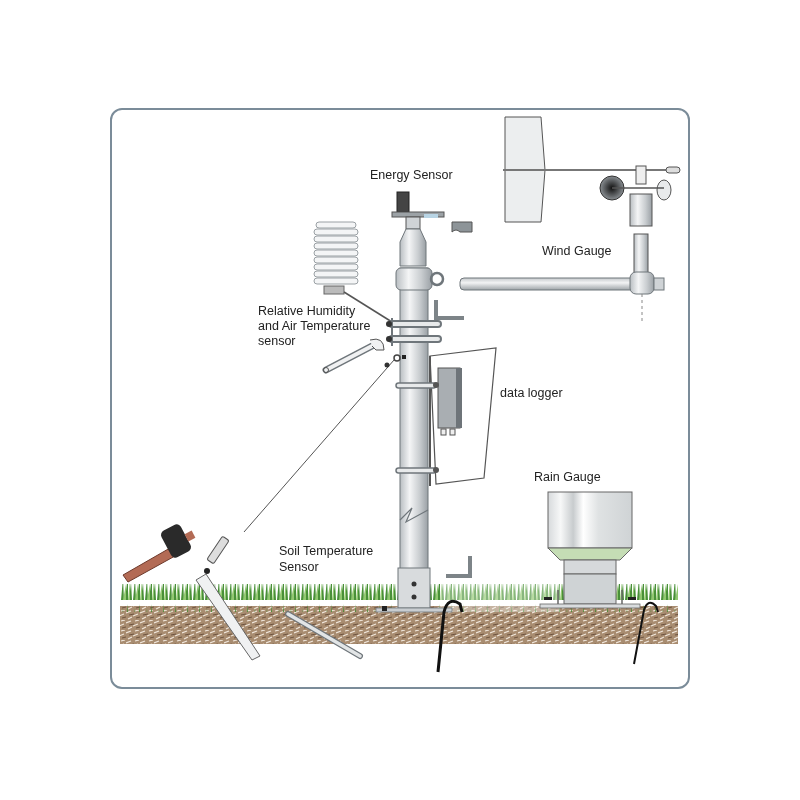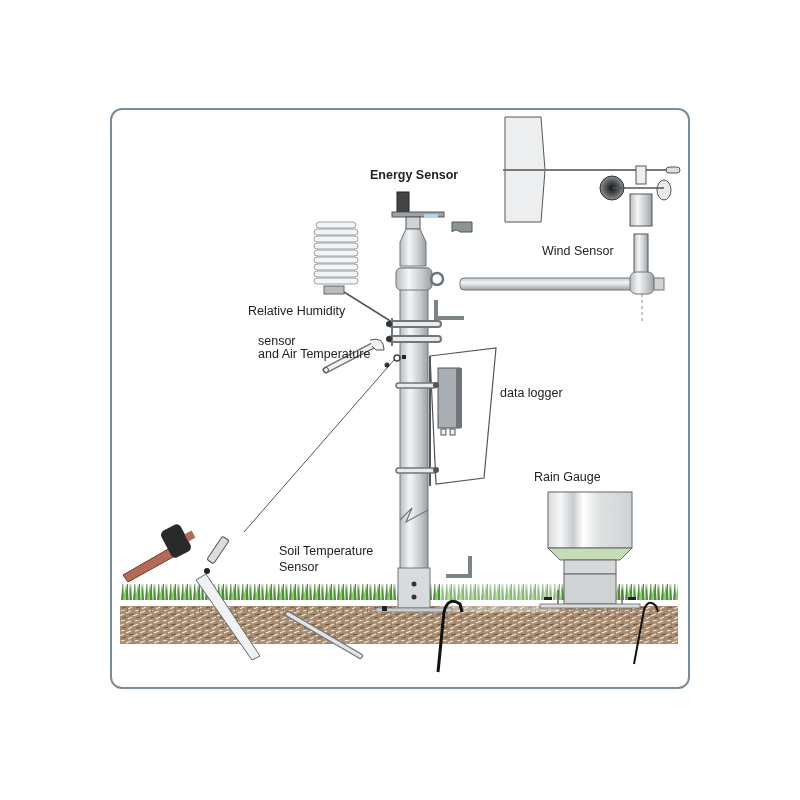--- a/index.html
+++ b/index.html
@@ -176,22 +176,22 @@
       <rect x="564" y="560" width="52" height="14" fill="#d6d9db" stroke="#666"></rect>
       <rect x="564" y="574" width="52" height="30" fill="#cfd3d5" stroke="#666"></rect>
       <rect x="540" y="604" width="100" height="4" fill="#d9dcde" stroke="#666" stroke-width="0.8"></rect>
       <path d="M558 604 L558 590 M622 604 L622 590" stroke="#666" stroke-width="1.5"></path>
       <rect x="544" y="597" width="8" height="3" fill="#222"></rect>
       <rect x="628" y="597" width="8" height="3" fill="#222"></rect>
       <path d="M634 664 L644 610 Q648 598 656 606 L658 612" fill="none" stroke="#111" stroke-width="2"></path>
     </g>
   </svg>
 
-  <div class="lbl" style="left:370px; top:168px;font-weight:bold;">Energy Sensor</div>
-  <div class="lbl" style="left:542px; top:244px;">Wind Sensor</div>
-  <div class="lbl" style="left:248px; top:304px;text-align:center;">Relative Humidity</div>
-  <div class="lbl" style="left:258px; top:319px;margin-top:28px;">and Air Temperature</div>
+  <div class="lbl" style="left:370px; top:168px;">Energy Sensor</div>
+  <div class="lbl" style="left:542px; top:244px;">Wind Gauge</div>
+  <div class="lbl" style="left:258px; top:304px;text-align:center;">Relative Humidity</div>
+  <div class="lbl" style="left:258px; top:319px;">and Air Temperature</div>
   <div class="lbl" style="left:258px; top:334px;">sensor</div>
   <div class="lbl" style="left:500px; top:386px;text-align:center;">data logger</div>
   <div class="lbl" style="left:534px; top:470px;">Rain Gauge</div>
   <div class="lbl" style="left:279px; top:544px;">Soil Temperature</div>
   <div class="lbl" style="left:279px; top:560px;">Sensor</div>
 </div>
 
 </body></html>

